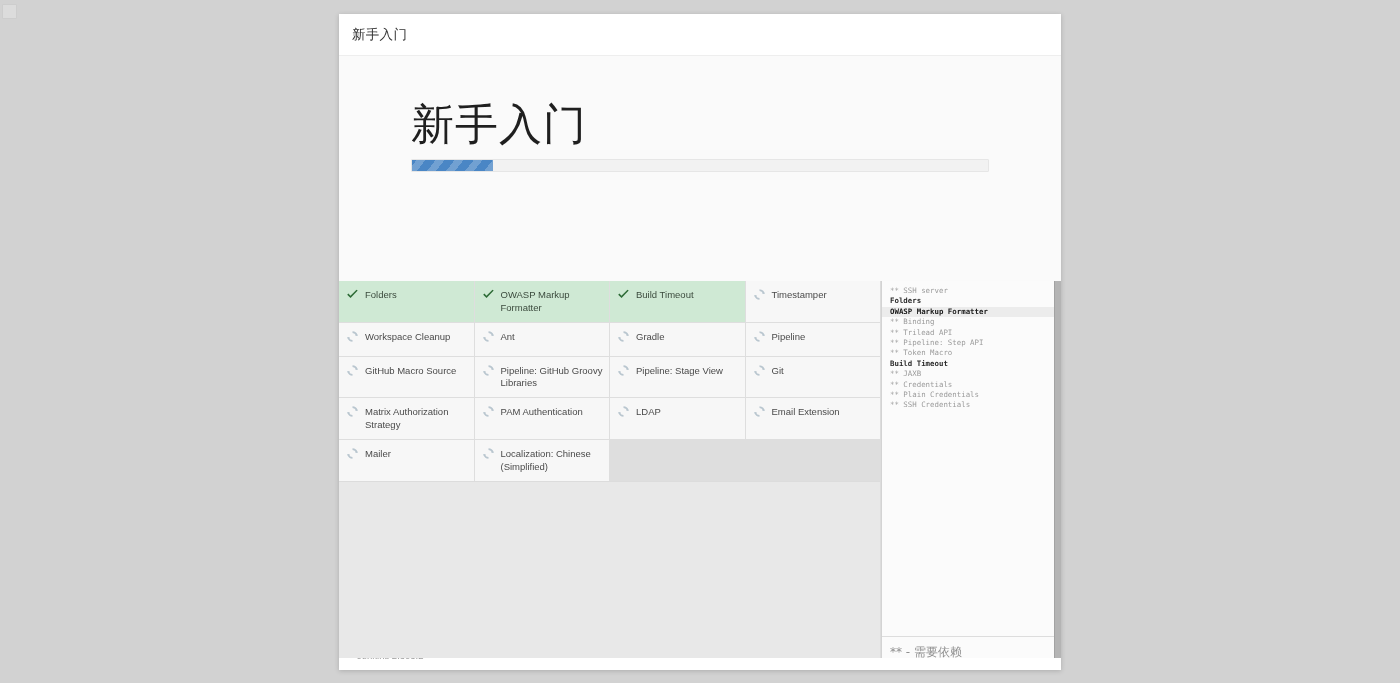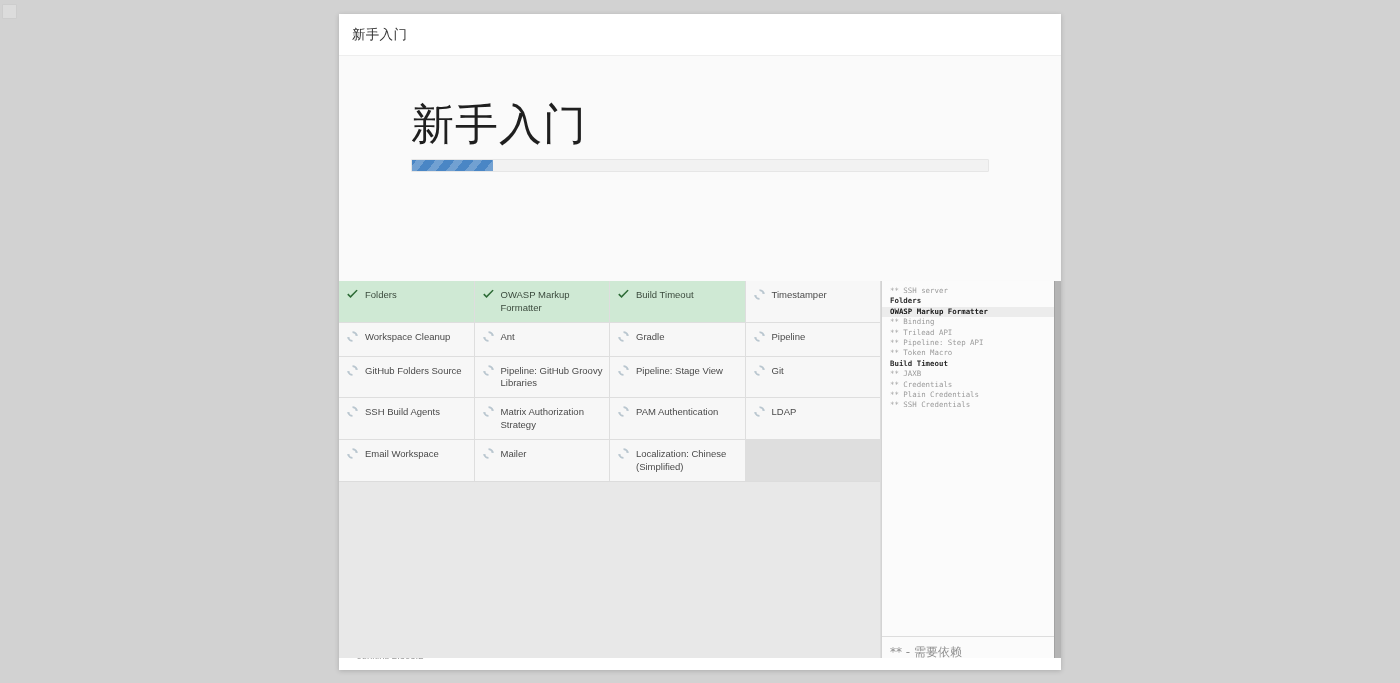--- a/index.html
+++ b/index.html
@@ -271,21 +271,21 @@
               </svg>
               <span class="plugin-label">Pipeline</span>
             </div>
             <div class="plugin-cell">
               <svg viewBox="0 0 16 16" class="pico">
                 <path d="M8 1.6 a6.4 6.4 0 0 1 6.1 4.5 l-1.9 .6 A4.4 4.4 0 0 0 8 3.6 Z" fill="#b9c6cf"></path>
                 <path d="M13.4 4.3 l1.2 3.1 l-3.3 -.3 Z" fill="#b9c6cf"></path>
                 <path d="M8 14.4 a6.4 6.4 0 0 1 -6.1 -4.5 l1.9 -.6 A4.4 4.4 0 0 0 8 12.4 Z" fill="#b9c6cf"></path>
                 <path d="M2.6 11.7 l-1.2 -3.1 l3.3 .3 Z" fill="#b9c6cf"></path>
               </svg>
-              <span class="plugin-label">GitHub Folders Source</span>
+              <span class="plugin-label">GitHub Macro Source</span>
             </div>
             <div class="plugin-cell">
               <svg viewBox="0 0 16 16" class="pico">
                 <path d="M8 1.6 a6.4 6.4 0 0 1 6.1 4.5 l-1.9 .6 A4.4 4.4 0 0 0 8 3.6 Z" fill="#b9c6cf"></path>
                 <path d="M13.4 4.3 l1.2 3.1 l-3.3 -.3 Z" fill="#b9c6cf"></path>
                 <path d="M8 14.4 a6.4 6.4 0 0 1 -6.1 -4.5 l1.9 -.6 A4.4 4.4 0 0 0 8 12.4 Z" fill="#b9c6cf"></path>
                 <path d="M2.6 11.7 l-1.2 -3.1 l3.3 .3 Z" fill="#b9c6cf"></path>
               </svg>
               <span class="plugin-label">Pipeline: GitHub Groovy Libraries</span>
             </div>
@@ -307,29 +307,20 @@
               </svg>
               <span class="plugin-label">Git</span>
             </div>
             <div class="plugin-cell">
               <svg viewBox="0 0 16 16" class="pico">
                 <path d="M8 1.6 a6.4 6.4 0 0 1 6.1 4.5 l-1.9 .6 A4.4 4.4 0 0 0 8 3.6 Z" fill="#b9c6cf"></path>
                 <path d="M13.4 4.3 l1.2 3.1 l-3.3 -.3 Z" fill="#b9c6cf"></path>
                 <path d="M8 14.4 a6.4 6.4 0 0 1 -6.1 -4.5 l1.9 -.6 A4.4 4.4 0 0 0 8 12.4 Z" fill="#b9c6cf"></path>
                 <path d="M2.6 11.7 l-1.2 -3.1 l3.3 .3 Z" fill="#b9c6cf"></path>
               </svg>
-              <span class="plugin-label">SSH Build Agents</span>
-            </div>
-            <div class="plugin-cell">
-              <svg viewBox="0 0 16 16" class="pico">
-                <path d="M8 1.6 a6.4 6.4 0 0 1 6.1 4.5 l-1.9 .6 A4.4 4.4 0 0 0 8 3.6 Z" fill="#b9c6cf"></path>
-                <path d="M13.4 4.3 l1.2 3.1 l-3.3 -.3 Z" fill="#b9c6cf"></path>
-                <path d="M8 14.4 a6.4 6.4 0 0 1 -6.1 -4.5 l1.9 -.6 A4.4 4.4 0 0 0 8 12.4 Z" fill="#b9c6cf"></path>
-                <path d="M2.6 11.7 l-1.2 -3.1 l3.3 .3 Z" fill="#b9c6cf"></path>
-              </svg>
               <span class="plugin-label">Matrix Authorization Strategy</span>
             </div>
             <div class="plugin-cell">
               <svg viewBox="0 0 16 16" class="pico">
                 <path d="M8 1.6 a6.4 6.4 0 0 1 6.1 4.5 l-1.9 .6 A4.4 4.4 0 0 0 8 3.6 Z" fill="#b9c6cf"></path>
                 <path d="M13.4 4.3 l1.2 3.1 l-3.3 -.3 Z" fill="#b9c6cf"></path>
                 <path d="M8 14.4 a6.4 6.4 0 0 1 -6.1 -4.5 l1.9 -.6 A4.4 4.4 0 0 0 8 12.4 Z" fill="#b9c6cf"></path>
                 <path d="M2.6 11.7 l-1.2 -3.1 l3.3 .3 Z" fill="#b9c6cf"></path>
               </svg>
               <span class="plugin-label">PAM Authentication</span>
@@ -343,21 +334,21 @@
               </svg>
               <span class="plugin-label">LDAP</span>
             </div>
             <div class="plugin-cell">
               <svg viewBox="0 0 16 16" class="pico">
                 <path d="M8 1.6 a6.4 6.4 0 0 1 6.1 4.5 l-1.9 .6 A4.4 4.4 0 0 0 8 3.6 Z" fill="#b9c6cf"></path>
                 <path d="M13.4 4.3 l1.2 3.1 l-3.3 -.3 Z" fill="#b9c6cf"></path>
                 <path d="M8 14.4 a6.4 6.4 0 0 1 -6.1 -4.5 l1.9 -.6 A4.4 4.4 0 0 0 8 12.4 Z" fill="#b9c6cf"></path>
                 <path d="M2.6 11.7 l-1.2 -3.1 l3.3 .3 Z" fill="#b9c6cf"></path>
               </svg>
-              <span class="plugin-label">Email Workspace</span>
+              <span class="plugin-label">Email Extension</span>
             </div>
             <div class="plugin-cell">
               <svg viewBox="0 0 16 16" class="pico">
                 <path d="M8 1.6 a6.4 6.4 0 0 1 6.1 4.5 l-1.9 .6 A4.4 4.4 0 0 0 8 3.6 Z" fill="#b9c6cf"></path>
                 <path d="M13.4 4.3 l1.2 3.1 l-3.3 -.3 Z" fill="#b9c6cf"></path>
                 <path d="M8 14.4 a6.4 6.4 0 0 1 -6.1 -4.5 l1.9 -.6 A4.4 4.4 0 0 0 8 12.4 Z" fill="#b9c6cf"></path>
                 <path d="M2.6 11.7 l-1.2 -3.1 l3.3 .3 Z" fill="#b9c6cf"></path>
               </svg>
               <span class="plugin-label">Mailer</span>
             </div>

